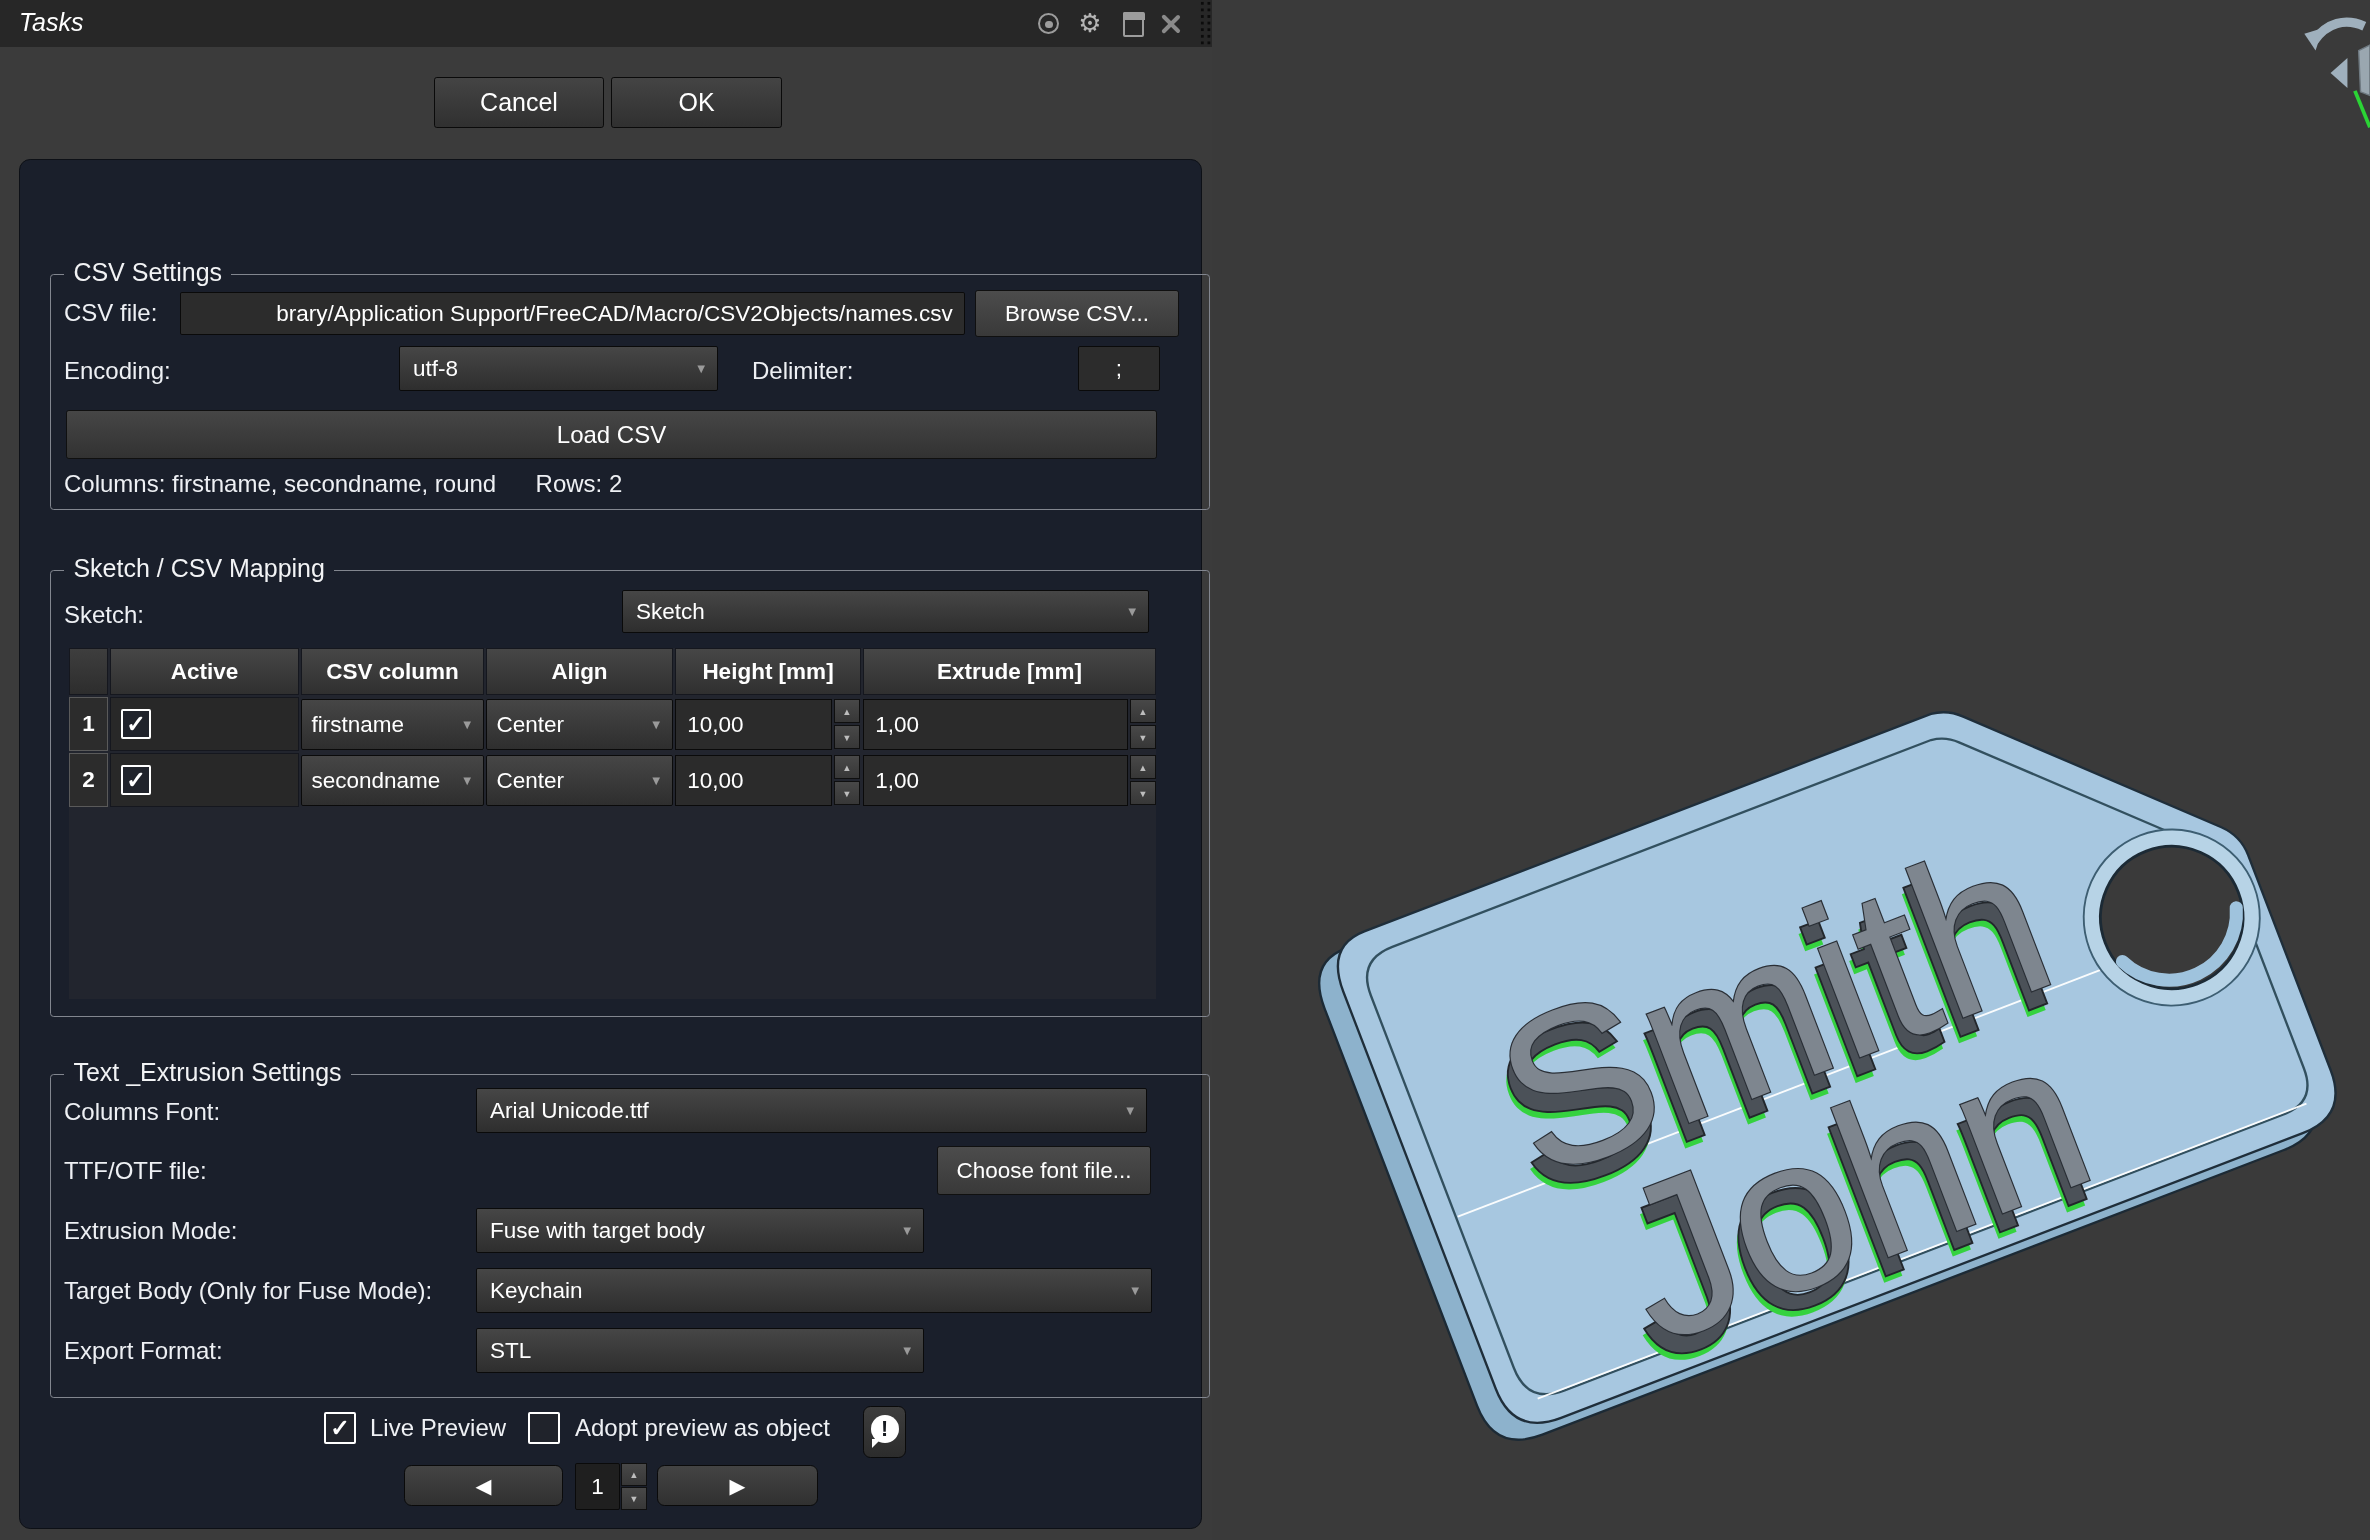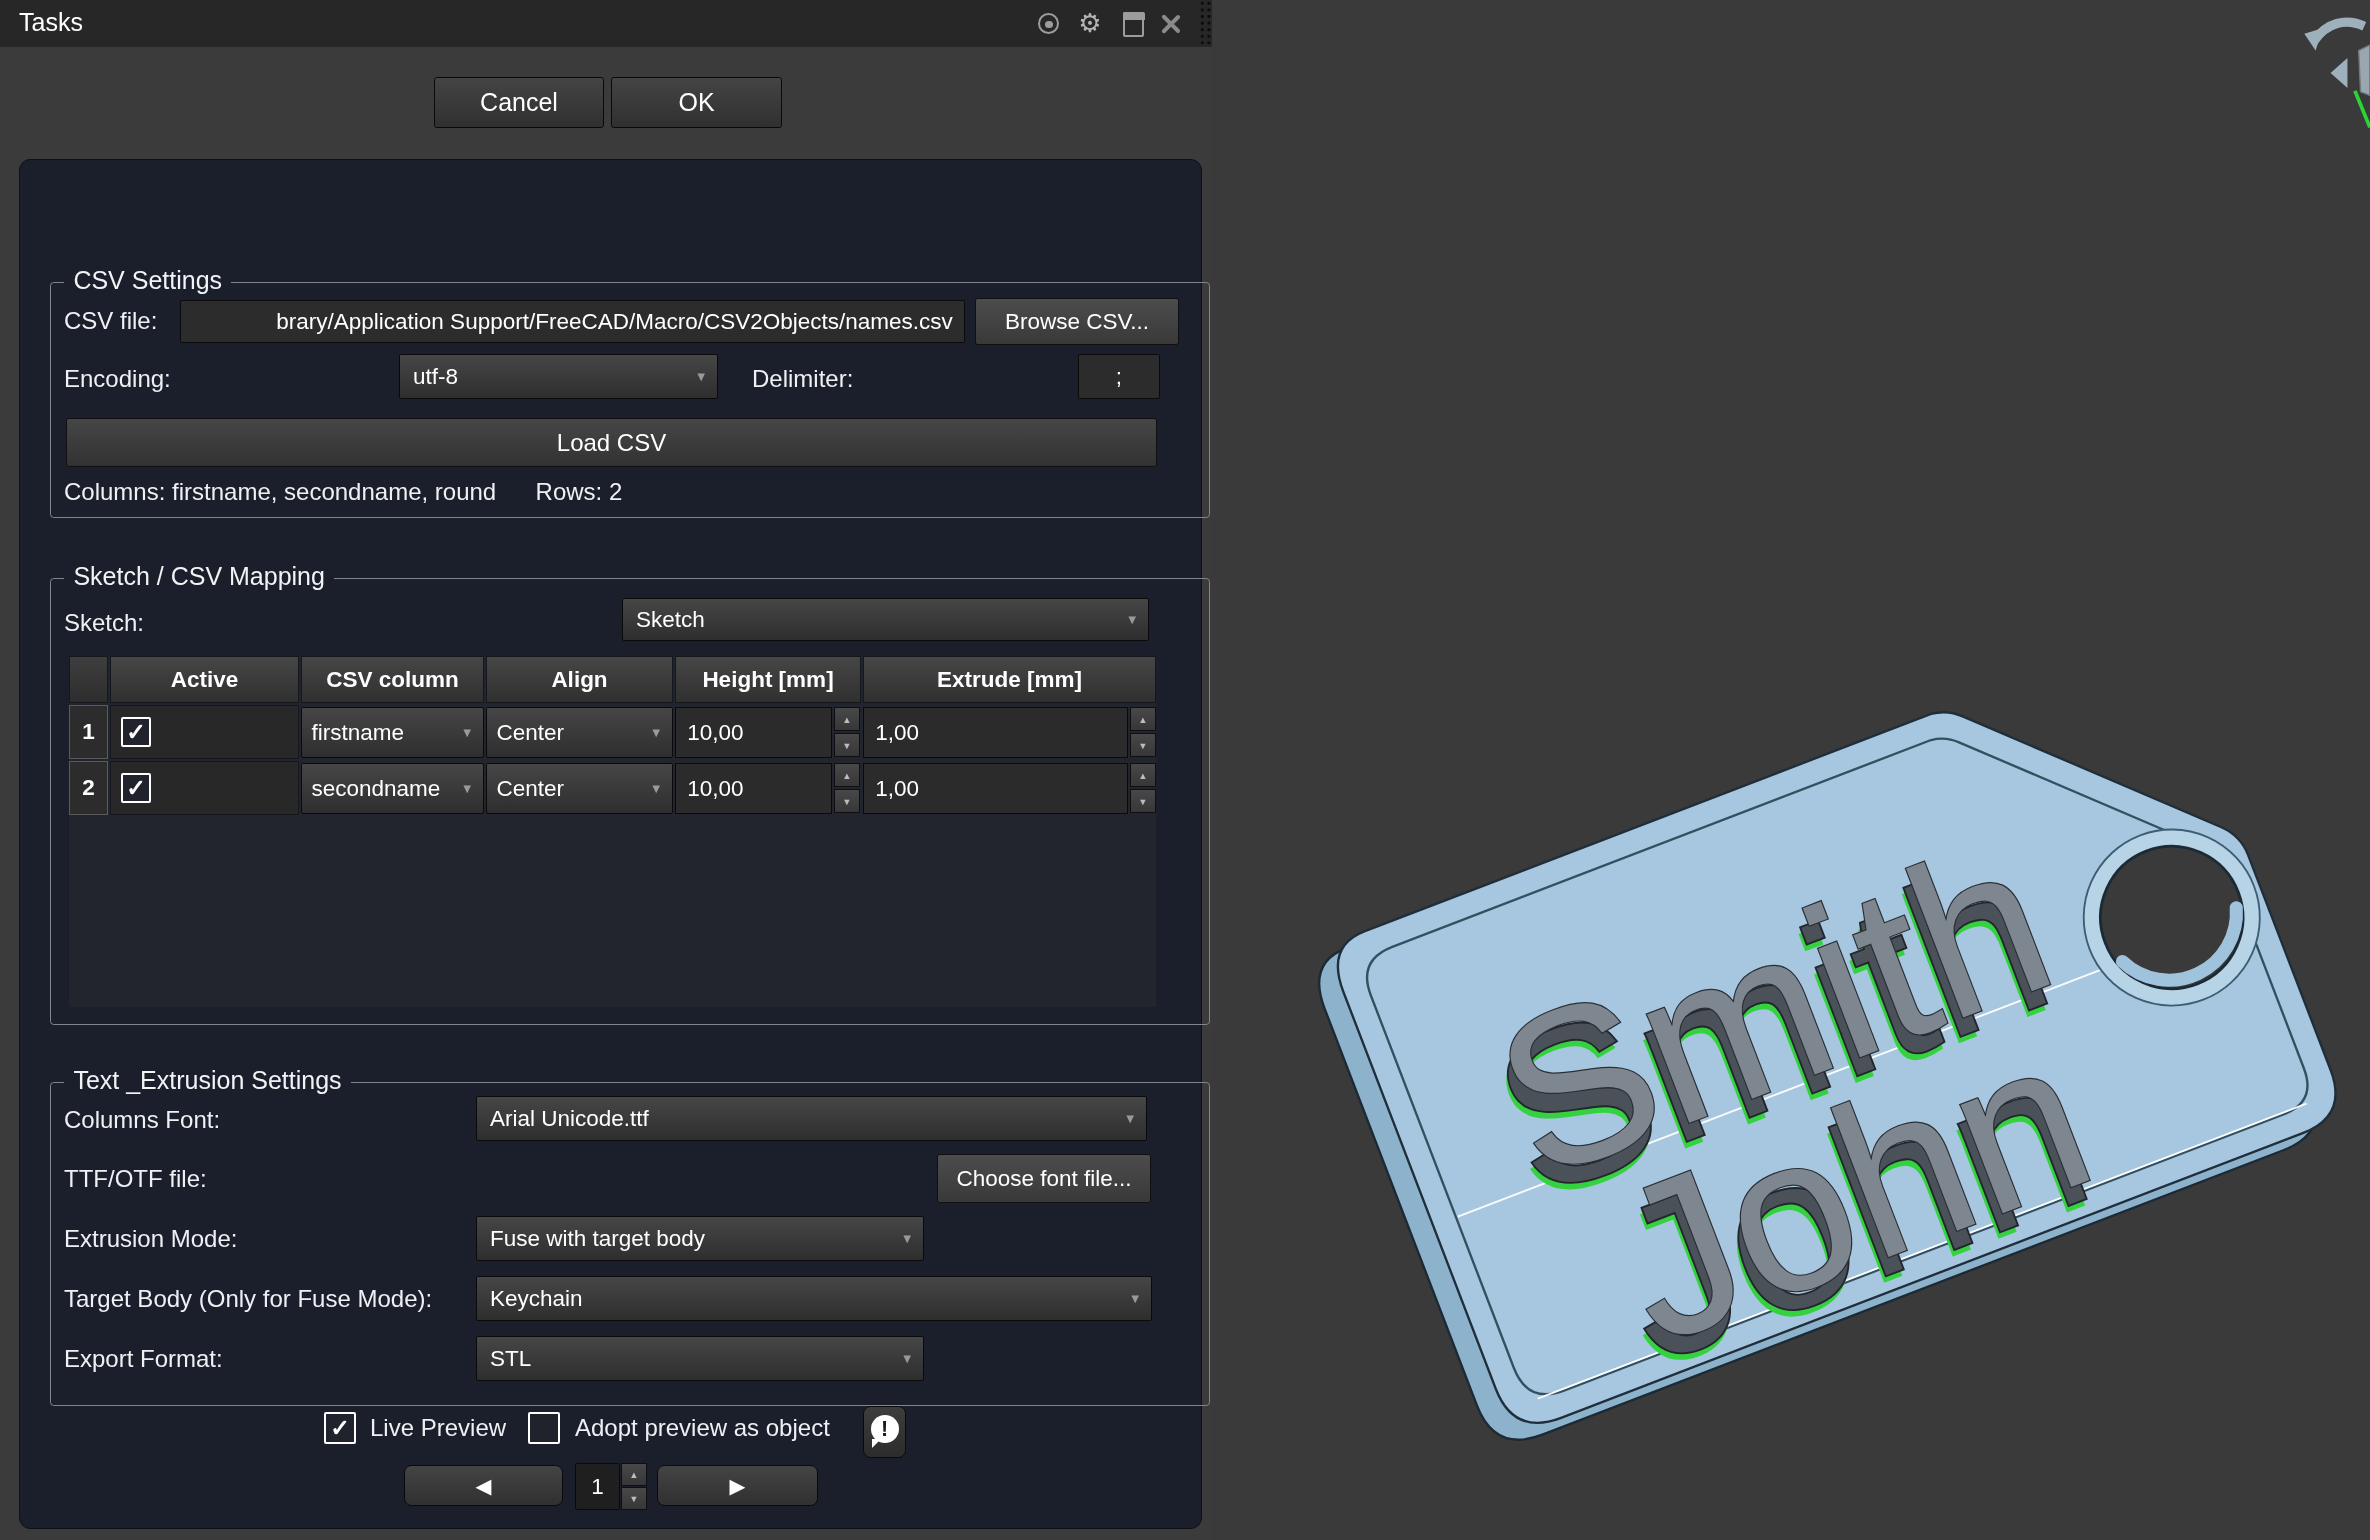--- a/index.html
+++ b/index.html
@@ -1,39 +1,39 @@
 <!DOCTYPE html>
 <html style="font-size:15px"><head>
 <meta charset="utf-8">
 <style>
   html,body{margin:0;padding:0;width:2370px;height:1540px;overflow:hidden;
     font-family:"Liberation Sans",sans-serif;background:#3a3a3a;}
   .abs{position:absolute;}
   #panel-bg{left:0;top:47px;width:1212px;height:1493px;background:#3b3b3b;}
   #viewport{left:1212px;top:0;width:1158px;height:1540px;background:#3a3a3a;}
-  #titlebar{left:0;top:0;width:1212px;height:47px;background:#272727;}
+  #titlebar{left:0;top:0;width:1212px;height:47px;background:#272727;font-style:italic;}
   #titlebar .title{position:absolute;left:19px;top:8.4px;color:#fff;font-size:25px;font-weight:500;}
   .tb-icon{position:absolute;top:0;width:34px;height:47px;}
   .ring{position:absolute;left:6.6px;top:13px;width:17px;height:17px;border:2.8px solid #9c9c9c;border-radius:50%;}
   .ring-dot{position:absolute;left:14px;top:20.6px;width:7.5px;height:7.5px;background:#9c9c9c;border-radius:50%;}
   .gear{position:absolute;left:0;top:8.4px;width:34px;text-align:center;color:#b5b5b5;font-size:26px;font-family:"DejaVu Sans",sans-serif;}
   .floatwin{position:absolute;left:7.5px;top:12px;width:17px;height:20.6px;border:2.8px solid #9c9c9c;border-radius:1.9px;}
   .floatwin-bar{position:absolute;left:7.5px;top:12px;width:22.5px;height:7.5px;background:#9c9c9c;border-radius:1.9px 1.9px 0 0;}
   .xbar{position:absolute;left:15px;top:12px;width:3.7px;height:24px;background:#8a8a8a;border-radius:1.9px;}
   .dots{left:1199px;top:0;width:13px;height:47px;
     background-image:radial-gradient(#0c0c0c 1.5px,transparent 1.6px);background-size:6.6px 6.6px;}
   .bigbtn{background:linear-gradient(#444,#303030);border:1.9px solid #0a0a0a;border-radius:2.8px;
     color:#fff;font-size:25px;display:flex;align-items:center;justify-content:center;box-sizing:border-box;}
   #dialog{left:19px;top:159px;width:1183px;height:1370px;background:#1a1f2b;border-radius:11.2px;border:0.9px solid #0d1016;box-sizing:border-box;}
   #dlg-header{position:absolute;left:0;top:0;width:100%;height:52px;border-radius:10.3px 10.3px 0 0;
     background:linear-gradient(90deg,#000 0%,#04050a 40%,#191c26 100%);}
   #dlg-header .htxt{position:absolute;left:0;right:75px;top:0;height:52px;display:flex;align-items:center;justify-content:center;
     color:#fff;font-size:21.5px;font-weight:700;}
   #collapse-btn{position:absolute;right:15px;top:9.4px;width:34px;height:34px;border:1.9px solid #8b8f98;border-radius:50%;box-sizing:border-box;}
-  .grp{position:absolute;border:0.9px solid #82868f;border-radius:3.7px;box-sizing:border-box;margin-top:8px;}
+  .grp{position:absolute;border:0.9px solid #82868f;border-radius:3.7px;box-sizing:border-box;}
   .leg{position:absolute;top:-17px;left:13px;background:#1a1f2b;padding:0 9.4px;color:#f2f3f5;font-size:25px;white-space:nowrap;}
   .lbl{position:absolute;color:#eef0f4;font-size:24px;white-space:nowrap;}
   .inp{position:absolute;background:#2c2c2c;border:1.9px solid #0a0a0a;border-radius:1.9px;color:#fff;font-size:22.5px;
     display:flex;align-items:center;padding:0 11.2px;overflow:hidden;white-space:nowrap;box-sizing:border-box;}
   .inp.rightclip{justify-content:flex-end;padding-left:16px;}
   .dd{position:absolute;background:linear-gradient(#464646,#2e2e2e);border:1.9px solid #0a0a0a;border-radius:1.9px;color:#fff;
     font-size:22.5px;display:flex;align-items:center;padding:0 13px;box-sizing:border-box;overflow:hidden;white-space:nowrap;}
   .ddarrow{position:absolute;right:9.4px;top:50%;transform:translateY(-52%);color:#9a9a9a;font-size:13px;}
   .btn{position:absolute;background:linear-gradient(#4c4c4c,#393939);border:1.9px solid #101010;border-radius:2.8px;color:#fff;
     font-size:22.5px;display:flex;align-items:center;justify-content:center;box-sizing:border-box;white-space:nowrap;}

